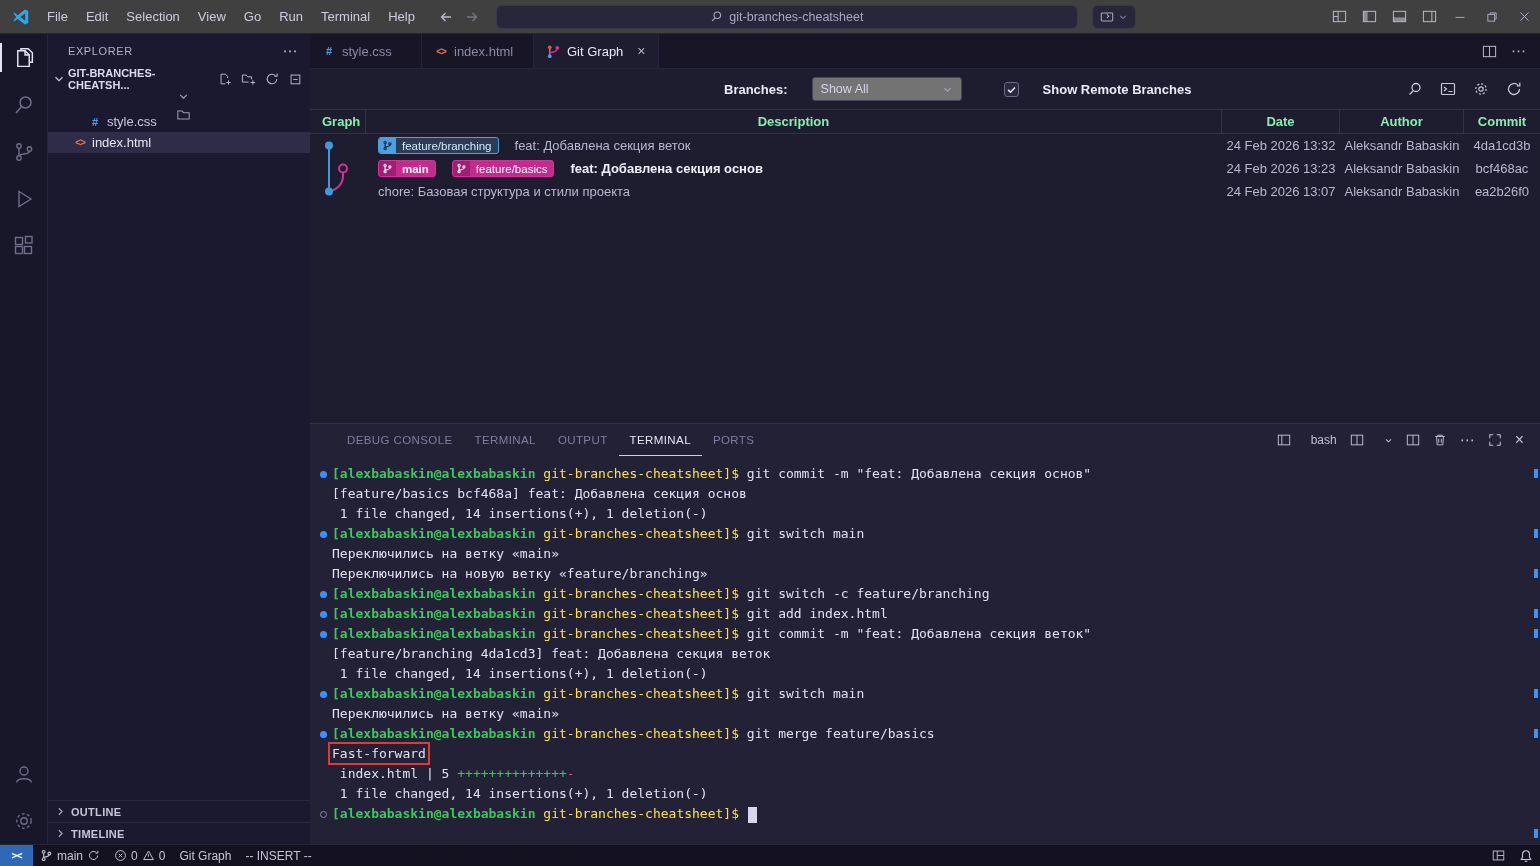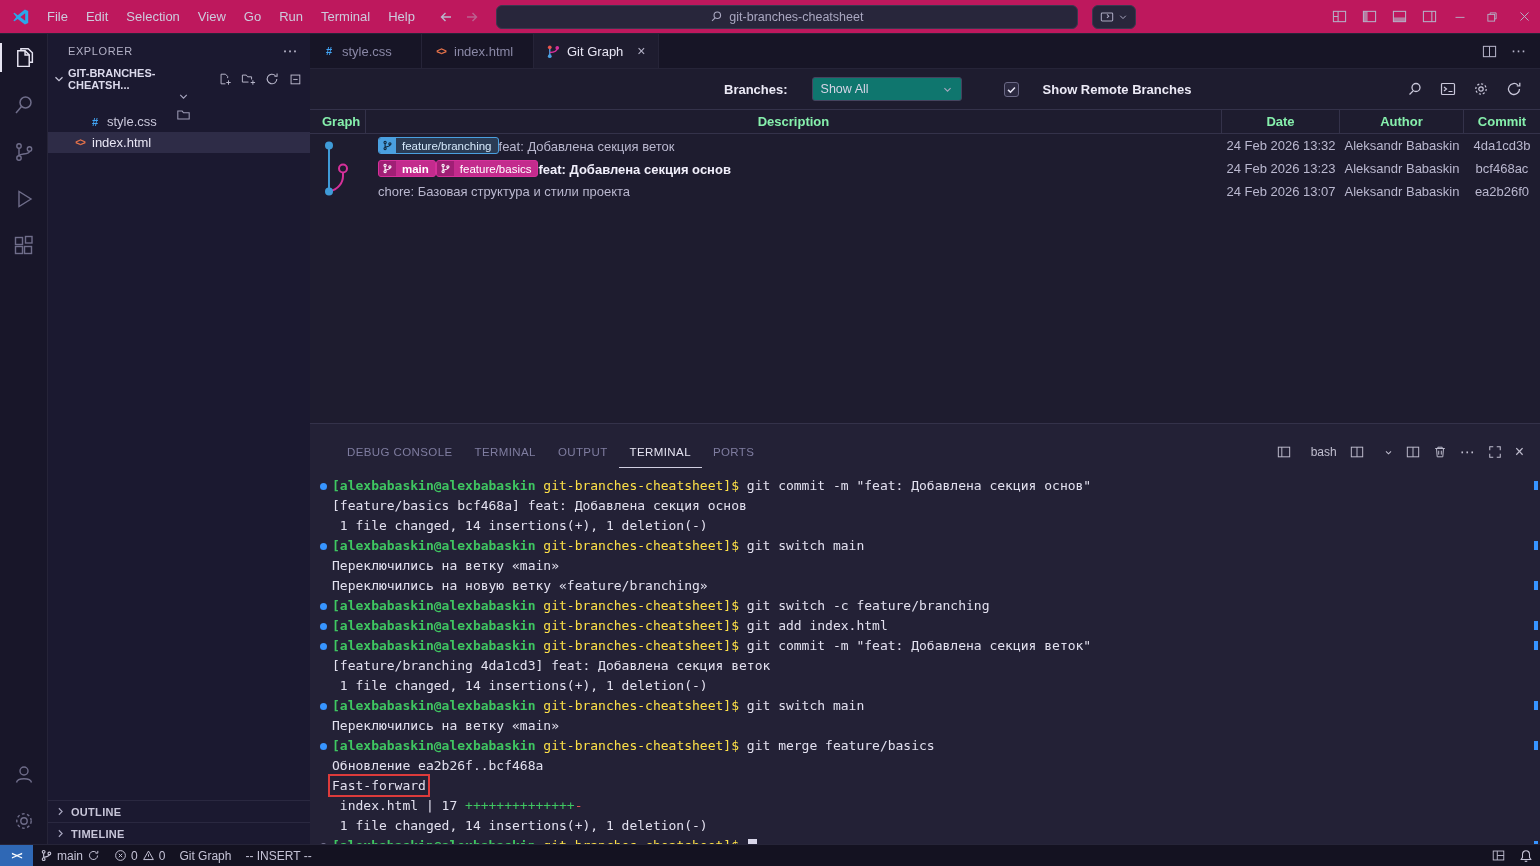--- a/index.html
+++ b/index.html
@@ -2,21 +2,21 @@
 <html><head>
 <meta charset="utf-8">
 <style>
   * { margin:0; padding:0; box-sizing:border-box; }
   html,body { background:#0e0d16; }
   .app { position:relative; width:1540px; height:866px; background:#1f1d31; overflow:hidden;
          font-family:"Liberation Sans",sans-serif; font-size:13px; color:#d6d4e6; }
   svg { display:block; }
 
   
-  .titlebar { position:absolute; top:0; left:0; right:0; height:34px; background:#be185d;
+  .titlebar { position:absolute; top:0; left:0; right:0; height:34px; background:#404040;
               border-bottom:1px solid #262438; display:flex; align-items:center; }
   .logo { margin:0 8px 0 12px; }
   .menus { display:flex; color:#cdcbdd; }
   .menus span { padding:4px 9px; border-radius:5px; cursor:default; }
   .nav-arrows { display:flex; gap:10px; margin-left:14px; color:#bab8cc; align-items:center; }
   .nav-arrows .dim { opacity:.45; }
   .searchbox { margin-left:16px; width:582px; height:24px; background:#28263b; border:1px solid #3a384f;
                border-radius:6px; display:flex; align-items:center; justify-content:center; gap:6px;
                color:#a9a7c0; font-size:12.5px; }
   .layout-btn { margin-left:14px; height:24px; padding:0 7px; background:#28263b; border:1px solid #3a384f;
@@ -57,49 +57,49 @@
   .tab { display:flex; align-items:center; gap:6px; padding:0 12px; border-right:1px solid #262438;
          color:#8a88a6; min-width:112px; }
   .tab.active { background:#1e1c2f; color:#e8e6f4; }
   .tab .closex { margin-left:8px; font-size:14px; color:#b5b3c8; }
   .tab-actions { margin-left:auto; display:flex; align-items:center; gap:14px; padding-right:14px; color:#b5b3c8; font-size:15px; }
 
   
   .gitgraph { flex:1; display:flex; flex-direction:column; }
   .gg-toolbar { height:40px; flex:none; display:flex; align-items:center; gap:24px; padding-left:414px; }
   .gg-label, .gg-checklabel { font-weight:700; color:#eceaf6; }
-  .gg-select { width:150px; height:24px; background:#0f766e; border:1px solid #45435e; border-radius:3px;
+  .gg-select { width:150px; height:24px; background:#737373; border:1px solid #45435e; border-radius:3px;
                display:flex; align-items:center; padding:0 8px; color:#d6d4e6; font-size:12.5px; }
   .gg-select .chev { margin-left:auto; color:#a9a7c0; }
   .gg-check { width:15px; height:15px; border:1px solid #6a6885; border-radius:3px; background:#2b2940;
               display:flex; align-items:center; justify-content:center; margin-left:18px; flex:none; }
   .gg-actions { margin-left:auto; display:flex; gap:17px; padding-right:18px; color:#c9c7da; align-items:center; }
   .gg-header { display:grid; grid-template-columns:56px 856px 118px 124px 76px; height:25px; flex:none;
                border-top:1px solid #34324a; border-bottom:1px solid #34324a; font-weight:700; color:#86efac; align-items:center; }
   .gg-header > div { text-align:center; border-right:1px solid #34324a; height:100%; display:flex; align-items:center; justify-content:center; }
   .gg-header > div:first-child { justify-content:flex-start; padding-left:12px; }
   .gg-header > div:last-child { border-right:none; }
   .gg-rows { position:relative; flex:none; }
   .gg-svg { position:absolute; left:0; top:0; pointer-events:none; }
   .gg-row { display:grid; grid-template-columns:56px 856px 118px 124px 76px; height:23px; align-items:center; color:#bab8cf; }
-  .c-desc { display:flex; align-items:flex-end; gap:0; padding-left:12px; }
+  .c-desc { display:flex; align-items:center; gap:16px; padding-left:12px; }
   .c-center { text-align:center; }
   .desc-bold { font-weight:700; color:#f1effb; }
   .badge { display:inline-flex; align-items:center; height:17px; border-radius:3px; overflow:hidden; font-size:11.5px; flex:none; }
   .badge .bi { width:17px; height:17px; display:flex; align-items:center; justify-content:center; }
   .badge .bl { padding:0 6px; }
   .badge.blue { border:1px solid #4aa0e0; background:#2b3c55; color:#d4e8fa; }
   .badge.blue .bi { background:#4aa0e0; color:#102538; }
   .badge.magenta { border:1px solid #d6309a; background:#c32b8d; color:#fff; }
   .badge.magenta .bi { background:#a01f75; color:#fff; }
   .bl.bold { font-weight:700; }
 
   
   .panel { height:421px; flex:none; background:#232136; border-top:1px solid #34324a; display:flex; flex-direction:column; position:relative; }
-  .panel-tabs { height:32px; flex:none; display:flex; align-items:center; padding-left:26px;margin-top:12px; }
+  .panel-tabs { height:32px; flex:none; display:flex; align-items:center; padding-left:26px; }
   .ptab { padding:0 11px; height:32px; display:flex; align-items:center; font-size:11.5px; letter-spacing:.4px; color:#7f7da0; }
   .ptab.active { color:#e6e4f2; border-bottom:1px solid #d0cee0; }
   .panel-actions { margin-left:auto; display:flex; align-items:center; gap:13px; padding-right:16px; color:#c0becf; font-size:12px; }
   .pa-group { display:flex; align-items:center; gap:20px; }
   .term { flex:1; position:relative; padding-top:8px; font-family:"DejaVu Sans Mono",monospace; font-size:13px; line-height:20px; color:#e2e0ef; }
   .term-line { position:relative; padding-left:22px; height:20px; white-space:pre; }
   .term-dot { position:absolute; left:10px; top:7px; width:7px; height:7px; border-radius:50%; }
   .term-dot.filled { background:#3794ff; }
   .term-dot.open { width:7px; height:7px; background:transparent; border:1.5px solid #8a88a6; }
   .term-user { color:#3fc661; font-weight:700; }
@@ -574,23 +574,22 @@
           <div class="term-line"><span class="term-dot filled"></span><span class="term-user">[alexbabaskin@alexbabaskin</span><span class="term-path"> git-branches-cheatsheet]$ </span><span>git add index.html</span></div>
           <span class="scroll-mark" style="top: 173px;"></span>
           <div class="term-line"><span class="term-dot filled"></span><span class="term-user">[alexbabaskin@alexbabaskin</span><span class="term-path"> git-branches-cheatsheet]$ </span><span>git commit -m "feat: Добавлена секция веток"</span></div>
           <div class="term-line"><span>[feature/branching 4da1cd3] feat: Добавлена секция веток</span></div>
           <div class="term-line"><span> 1 file changed, 14 insertions(+), 1 deletion(-)</span></div>
           <span class="scroll-mark" style="top: 233px;"></span>
           <div class="term-line"><span class="term-dot filled"></span><span class="term-user">[alexbabaskin@alexbabaskin</span><span class="term-path"> git-branches-cheatsheet]$ </span><span>git switch main</span></div>
           <div class="term-line"><span>Переключились на ветку «main»</span></div>
           <span class="scroll-mark" style="top: 273px;"></span>
           <div class="term-line"><span class="term-dot filled"></span><span class="term-user">[alexbabaskin@alexbabaskin</span><span class="term-path"> git-branches-cheatsheet]$ </span><span>git merge feature/basics</span></div>
-          <div class="term-line"><span>Обновление ea2b26f..bcf468a</span></div>
           <div class="term-line"><span class="term-boxed">Fast-forward</span></div>
-          <div class="term-line"><span> index.html | 17 </span><span class="term-plus">++++++++++++++</span><span class="term-minus">-</span></div>
+          <div class="term-line"><span> index.html | 5 </span><span class="term-plus">++++++++++++++</span><span class="term-minus">-</span></div>
           <div class="term-line"><span> 1 file changed, 14 insertions(+), 1 deletion(-)</span></div>
           <span class="scroll-mark" style="top: 373px;"></span>
           <div class="term-line"><span class="term-dot open"></span><span class="term-user">[alexbabaskin@alexbabaskin</span><span class="term-path"> git-branches-cheatsheet]$ </span><span class="term-cursor"></span></div>
         </div>
     </div>
   </div>
 
   <div class="statusbar">
     <div class="sb-remote">
       <span>&gt;&lt;</span>

